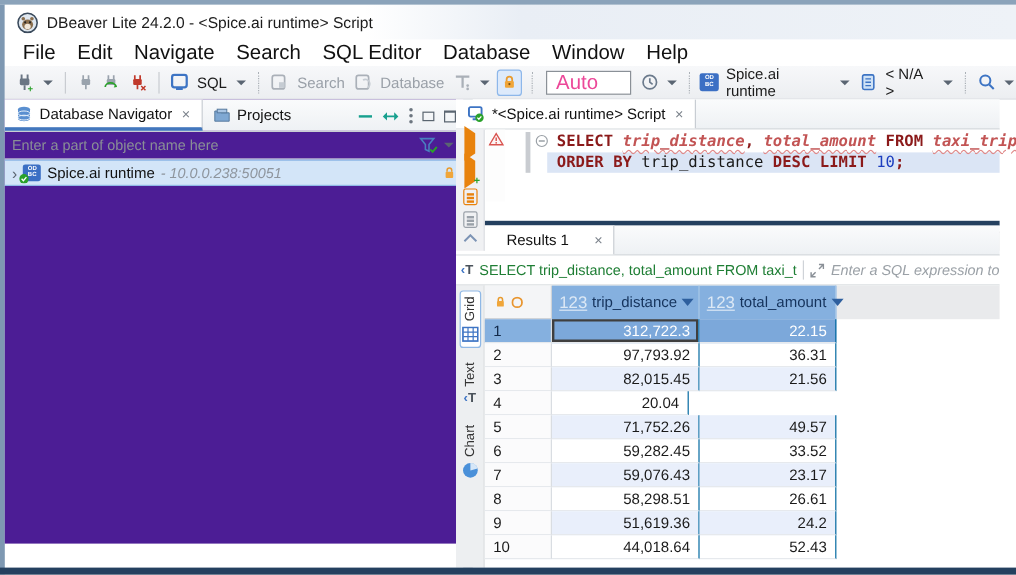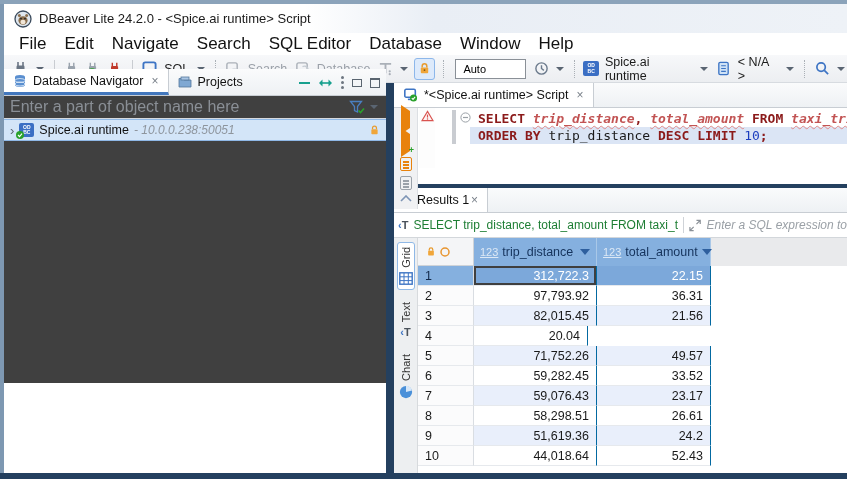--- a/index.html
+++ b/index.html
@@ -26,54 +26,54 @@
              background:linear-gradient(#f7f8fa,#eceef1); border-bottom:1px solid #d7dbe0;
              display:flex; align-items:center; padding-left:8px; gap:4px; }
   .tb-sep { width:1px; height:18px; background:#c9ccd1; margin:0 4px; }
   .tb-sep.dotted { background:none; border-left:1px dotted #aab0b6; }
   .tb-dd { width:0; height:0; border-left:4px solid transparent; border-right:4px solid transparent; border-top:4px solid #5a6572; margin:0 2px; }
   .tb-label { font-size:12.5px; color:#1b1b1b; margin:0 2px; }
   .tb-label.disabled { color:#9aa0a8; }
   .tb-icon { display:inline-flex; align-items:center; justify-content:center; width:18px; height:18px; }
   .lock-toggle { width:22px; height:22px; background:#ddeafb; border:1px solid #8db7ea; border-radius:3px;
                  display:flex; align-items:center; justify-content:center; }
-  .auto-combo { width:72px; height:20px; background:#fff; border:1px solid #8a9097; font-size:11px;
-                color:#000000; display:flex; align-items:center; padding-left:7px; margin:0 3px; }
+  .auto-combo { width:72px; height:20px; background:#fff; border:1px solid #8a9097; font-size:17px;
+                color:#ec4899; display:flex; align-items:center; padding-left:7px; margin:0 3px; }
   .odbc-badge { width:16px; height:15px; background:#3b6fc4; border-radius:2px; color:#fff; font-size:5px;
                 font-weight:bold; line-height:5.5px; display:flex; flex-direction:column; align-items:center;
                 justify-content:center; position:relative; }
 
   
-  .navigator { position:absolute; left:4px; top:69px; width:382px; height:314px; background:#404040; }
+  .navigator { position:absolute; left:4px; top:83px; width:382px; height:370px; background:#4c1d95; }
   .nav-tabs { height:27px; background:linear-gradient(#fafbfc,#eef1f4); border-bottom:1px solid #c8cdd3;
               display:flex; align-items:stretch; position:relative; }
   .ptab { display:flex; align-items:center; gap:6px; padding:0 9px; font-size:12.5px; color:#111; }
   .ptab.active { background:#fff; border-right:1px solid #c8cdd3; border-bottom:3px solid #4277bd; }
   .tab-close { color:#7b828b; font-size:12px; margin-left:2px; }
   .nav-tab-actions { position:absolute; right:6px; top:0; height:27px; display:flex; align-items:center; gap:8px; }
   .minus-glyph { width:11px; height:2px; background:#17a08e; }
   .kebab { display:flex; flex-direction:column; gap:2px; }
   .kebab i { width:3px; height:3px; border-radius:50%; background:#6d7680; }
   .winbox { width:10px; height:8px; border:1px solid #5a6570; }
   .winbox.maxi { width:10px; height:10px; border-top-width:2px; }
 
   .nav-filter { height:23px; border-bottom:1px solid #d5d9de; display:flex; align-items:center; padding:0 6px; }
-  .nav-filter .placeholder { flex:1; font-size:16px; color:#8a8f96; }
+  .nav-filter .placeholder { flex:1; font-size:12px; color:#8a8f96; }
   .tree-row { height:22px; margin-top:0px; background:#d3e5f8; border-top:1px solid #8fb8e6; border-bottom:1px solid #8fb8e6;
               display:flex; align-items:center; padding:0 6px; gap:5px; }
   .expander { font-size:13px; color:#5a6570; line-height:1; }
   .tree-name { font-size:12.5px; color:#111; }
   .tree-addr { font-size:12px; color:#8e959d; font-style:italic; }
   .tree-lock { margin-left:auto; }
 
   
   .sash-v { position:absolute; left:386px; top:83px; width:8px; height:390px; background:#24405f; }
 
   
-  .right { position:absolute; left:394px; top:83px; width:453px; height:390px; background:#fff; }
+  .right { position:absolute; left:380px; top:83px; width:453px; height:390px; background:#fff; }
   .ed-tabs { height:25px; background:linear-gradient(#fafbfc,#eef1f4); border-bottom:1px solid #c8cdd3; display:flex; }
   .ed-tab { display:flex; align-items:center; gap:6px; padding:0 9px; font-size:12.5px; color:#111;
             background:#fff; border-right:1px solid #c8cdd3; }
 
   .ed-body { position:relative; height:60px; background:#fff; }
   .ed-left { position:absolute; left:0; top:0; width:24px; height:101px; background:#f0f1f3; border-right:1px solid #dcdfe3;
              display:flex; flex-direction:column; align-items:center; padding-top:3px; gap:5px; z-index:2; }
   .play-tri { width:0; height:0; border-top:6px solid transparent; border-bottom:6px solid transparent; border-left:9px solid #e8820c; }
   .play-wrap { position:relative; }
   .plus-badge { position:absolute; right:-4px; bottom:-3px; color:#2aa12a; font-size:9px; font-weight:bold; line-height:1; }
@@ -96,21 +96,21 @@
 
   .ed-hscroll { position:absolute; left:25px; top:85px; right:0; height:16px; background:#efefef; border-top:1px solid #dadada;
                 display:flex; align-items:center; padding-left:12px; }
   .scroll-arrow { width:0; height:0; border-top:4px solid transparent; border-bottom:4px solid transparent; border-right:5px solid #6d7680; }
 
   .sash-h { position:absolute; left:0; top:101px; width:453px; height:4px; background:#24405f; }
 
   
   .results { position:absolute; left:0; top:105px; width:453px; height:285px; }
   .res-tabs { height:25px; background:linear-gradient(#fafbfc,#eef1f4); border-bottom:1px solid #c8cdd3; display:flex; }
-  .res-tab { display:flex; align-items:center; gap:0; padding:0 9px; font-size:12.5px; color:#111; background:#fff;
+  .res-tab { display:flex; align-items:center; gap:19px; padding:0 9px; font-size:12.5px; color:#111; background:#fff;
              border-right:1px solid #c8cdd3; }
   .res-filterbar { height:25px; background:#fff; border-bottom:1px solid #d3d7db; display:flex; align-items:center;
                    padding-left:4px; gap:5px; overflow:hidden; }
   .query-green { font-size:12px; color:#1e7e34; white-space:nowrap; overflow:hidden; max-width:288px; }
   .fb-sep { width:1px; height:16px; background:#cfd3d8; }
   .expr-placeholder { font-size:12px; color:#9aa0a6; font-style:italic; white-space:nowrap; }
   .lt-icon { font-size:11px; font-weight:bold; white-space:nowrap; }
   .lt-icon .a { color:#3d74c4; } .lt-icon .b { color:#4a525b; }
 
   .res-body { position:absolute; left:0; top:50px; bottom:0; right:0; }
@@ -119,21 +119,21 @@
   .vtab { display:flex; flex-direction:column; align-items:center; gap:4px; padding:4px 1px; border-radius:3px; }
   .vtab.active { background:#ffffff; border:1px solid #8fb8e6; }
   .vlabel { writing-mode:vertical-rl; transform:rotate(180deg); font-size:11px; color:#333; }
 
   .gridtable { position:absolute; left:24px; top:0; right:0; bottom:0; background:#fff; font-size:12.5px; }
   .ghead { position:absolute; left:0; top:0; right:0; height:28px; background:#e9eaec; display:flex; }
   .gcorner { width:56px; height:28px; background:#f4f5f7; border-right:1px solid #cfd3d8; border-bottom:1px solid #cfd3d8;
              display:flex; align-items:center; gap:4px; padding-left:8px; }
   .ghcell { height:28px; background:#85b0df; border-right:1px solid #a9c8e8; display:flex; align-items:center;
             padding:0 6px; gap:4px; color:#15335c; }
-  .ghcell .badge { color:#dce8f5; font-size:11px;text-decoration:underline; }
+  .ghcell .badge { color:#dce8f5; font-size:14px;text-decoration:underline; }
   .ghcell .name { font-size:12.5px; }
   .sort-arrow { margin-left:auto; width:0; height:0; border-left:5px solid transparent; border-right:5px solid transparent;
                 border-top:6px solid #2e5f9e; }
   .c1 { width:123px; } .c2 { width:114px; }
 
   .grow { position:absolute; left:0; right:0; height:20px; display:flex; }
   .gnum { width:56px; background:#fbfbfc; border-right:1px solid #d9dde2; border-bottom:1px solid #e6e9ed;
           display:flex; align-items:center; padding-left:7px; color:#1a1a1a; }
   .gcell { border-right:1px solid #0369a1; border-bottom:1px solid #e6e9ed; display:flex; align-items:center;
            justify-content:flex-end; padding-right:7px; color:#1a1a1a; }

